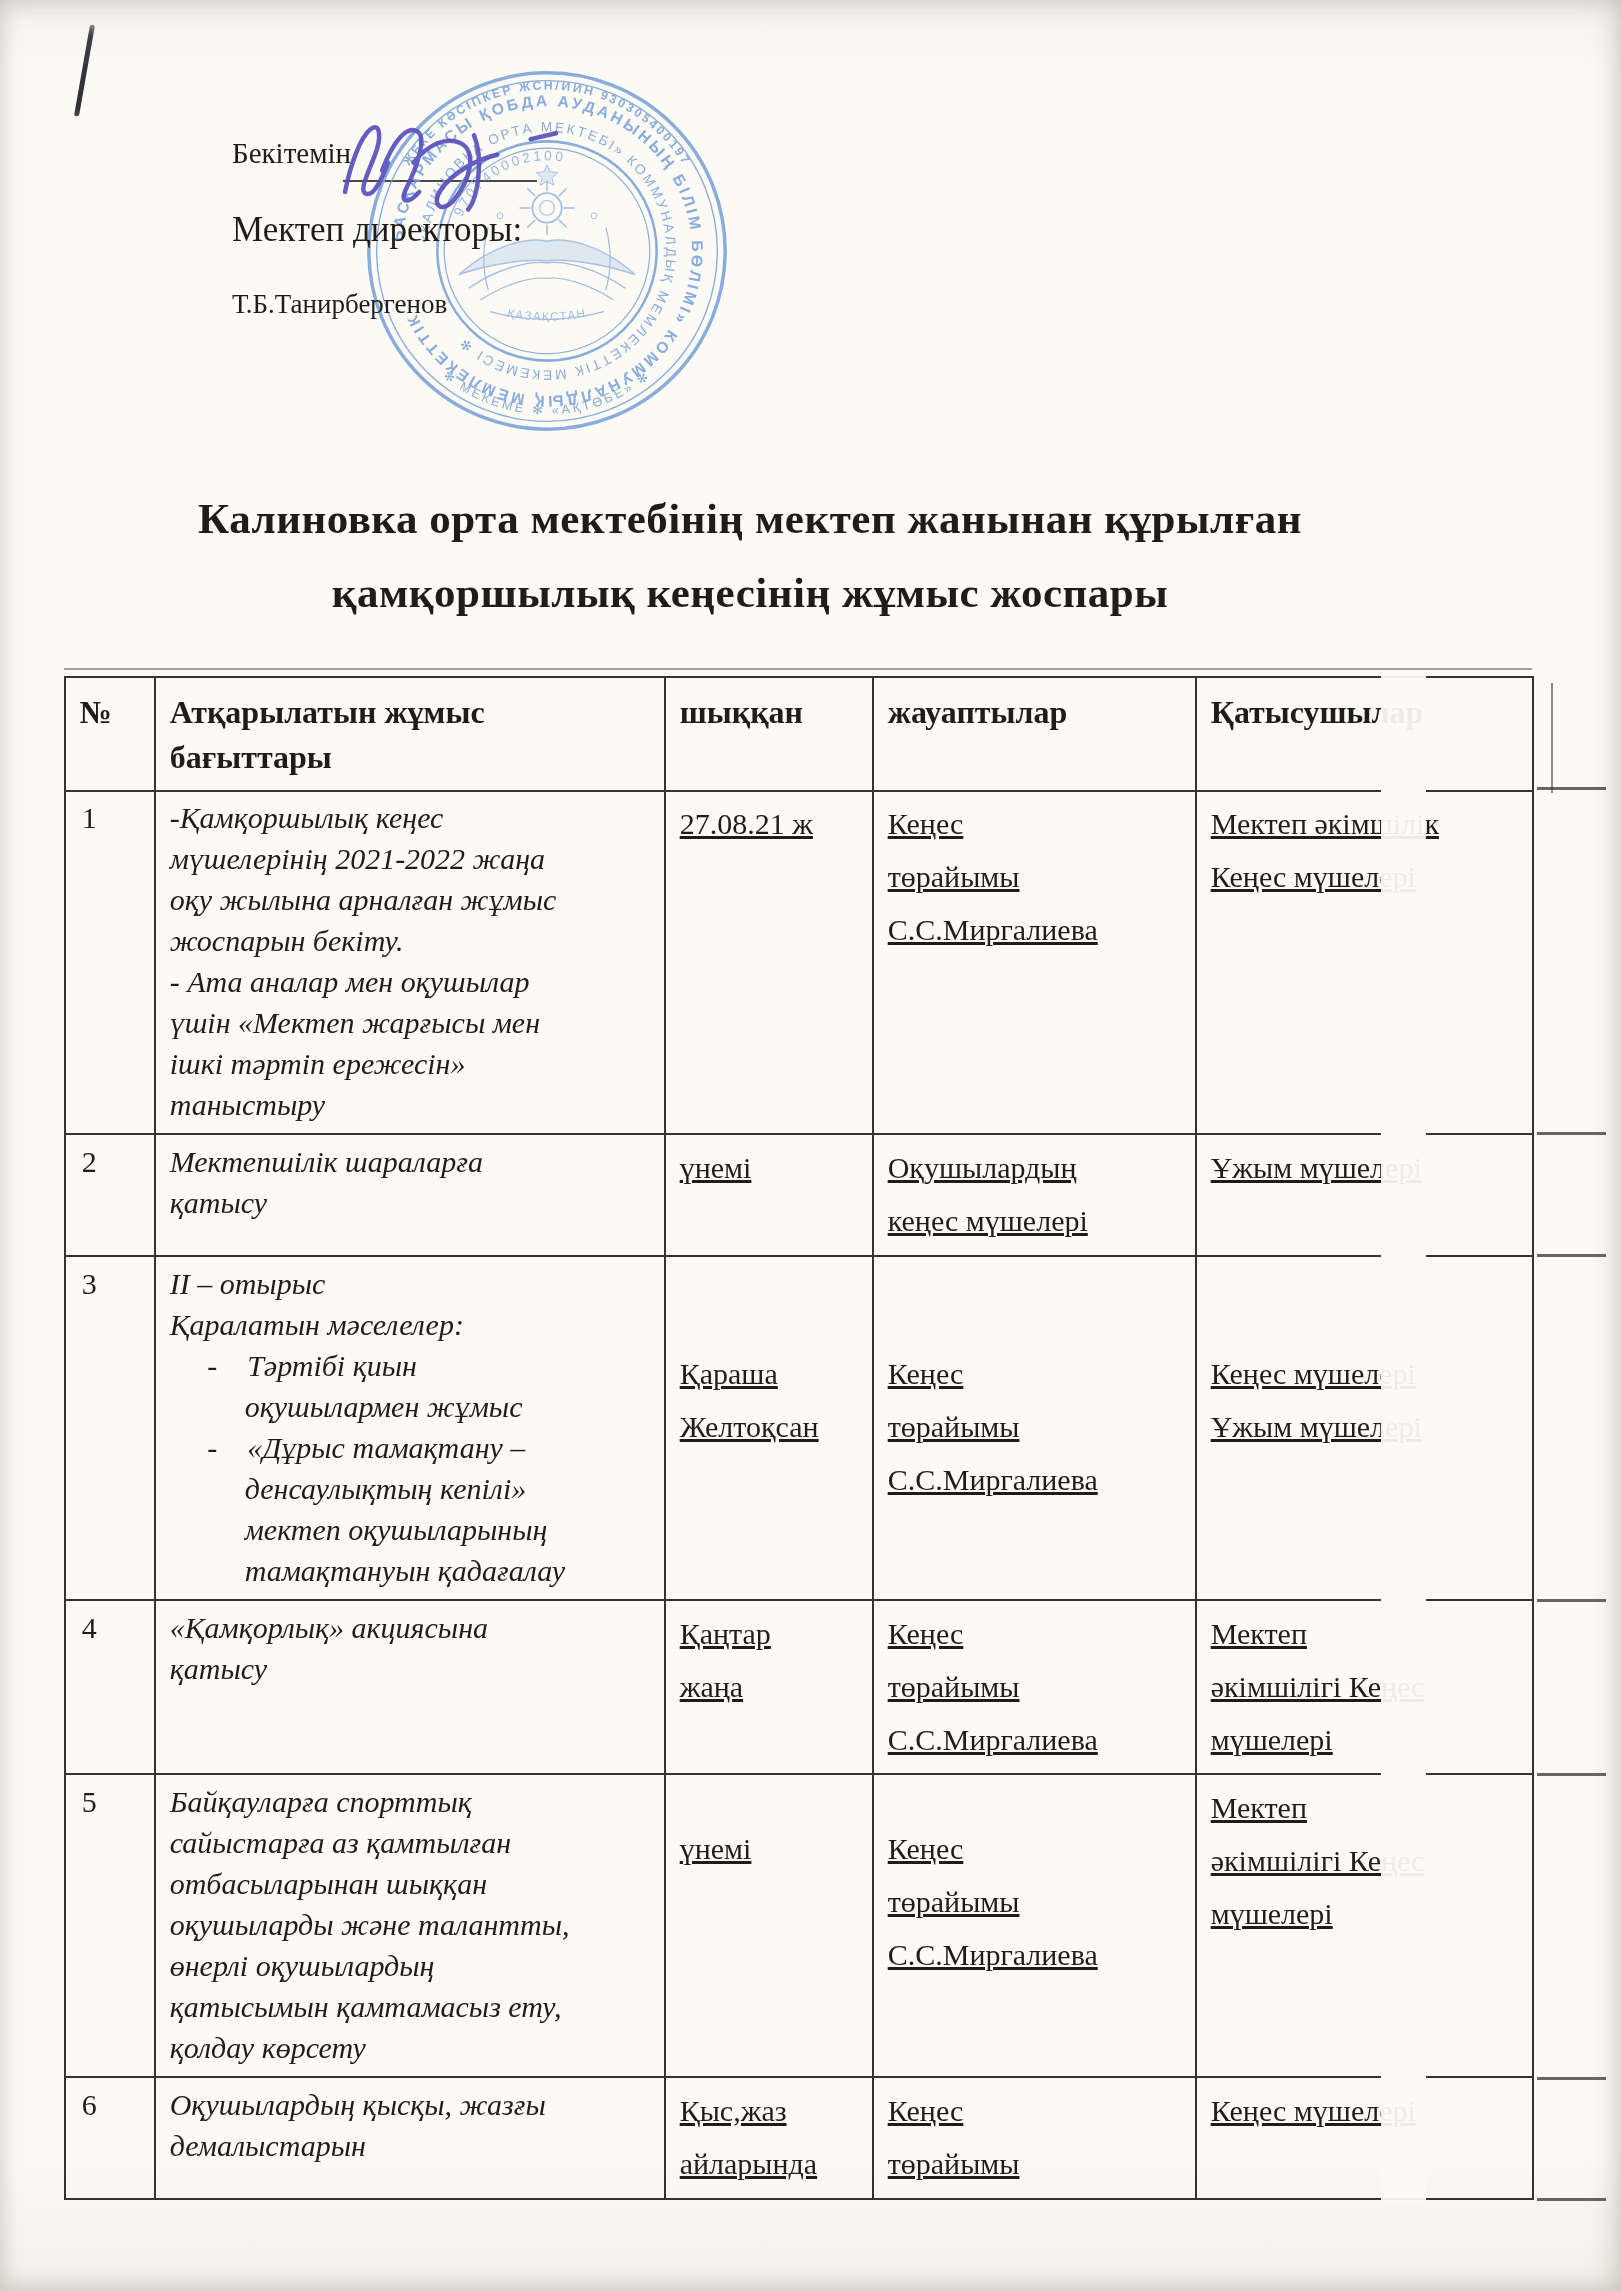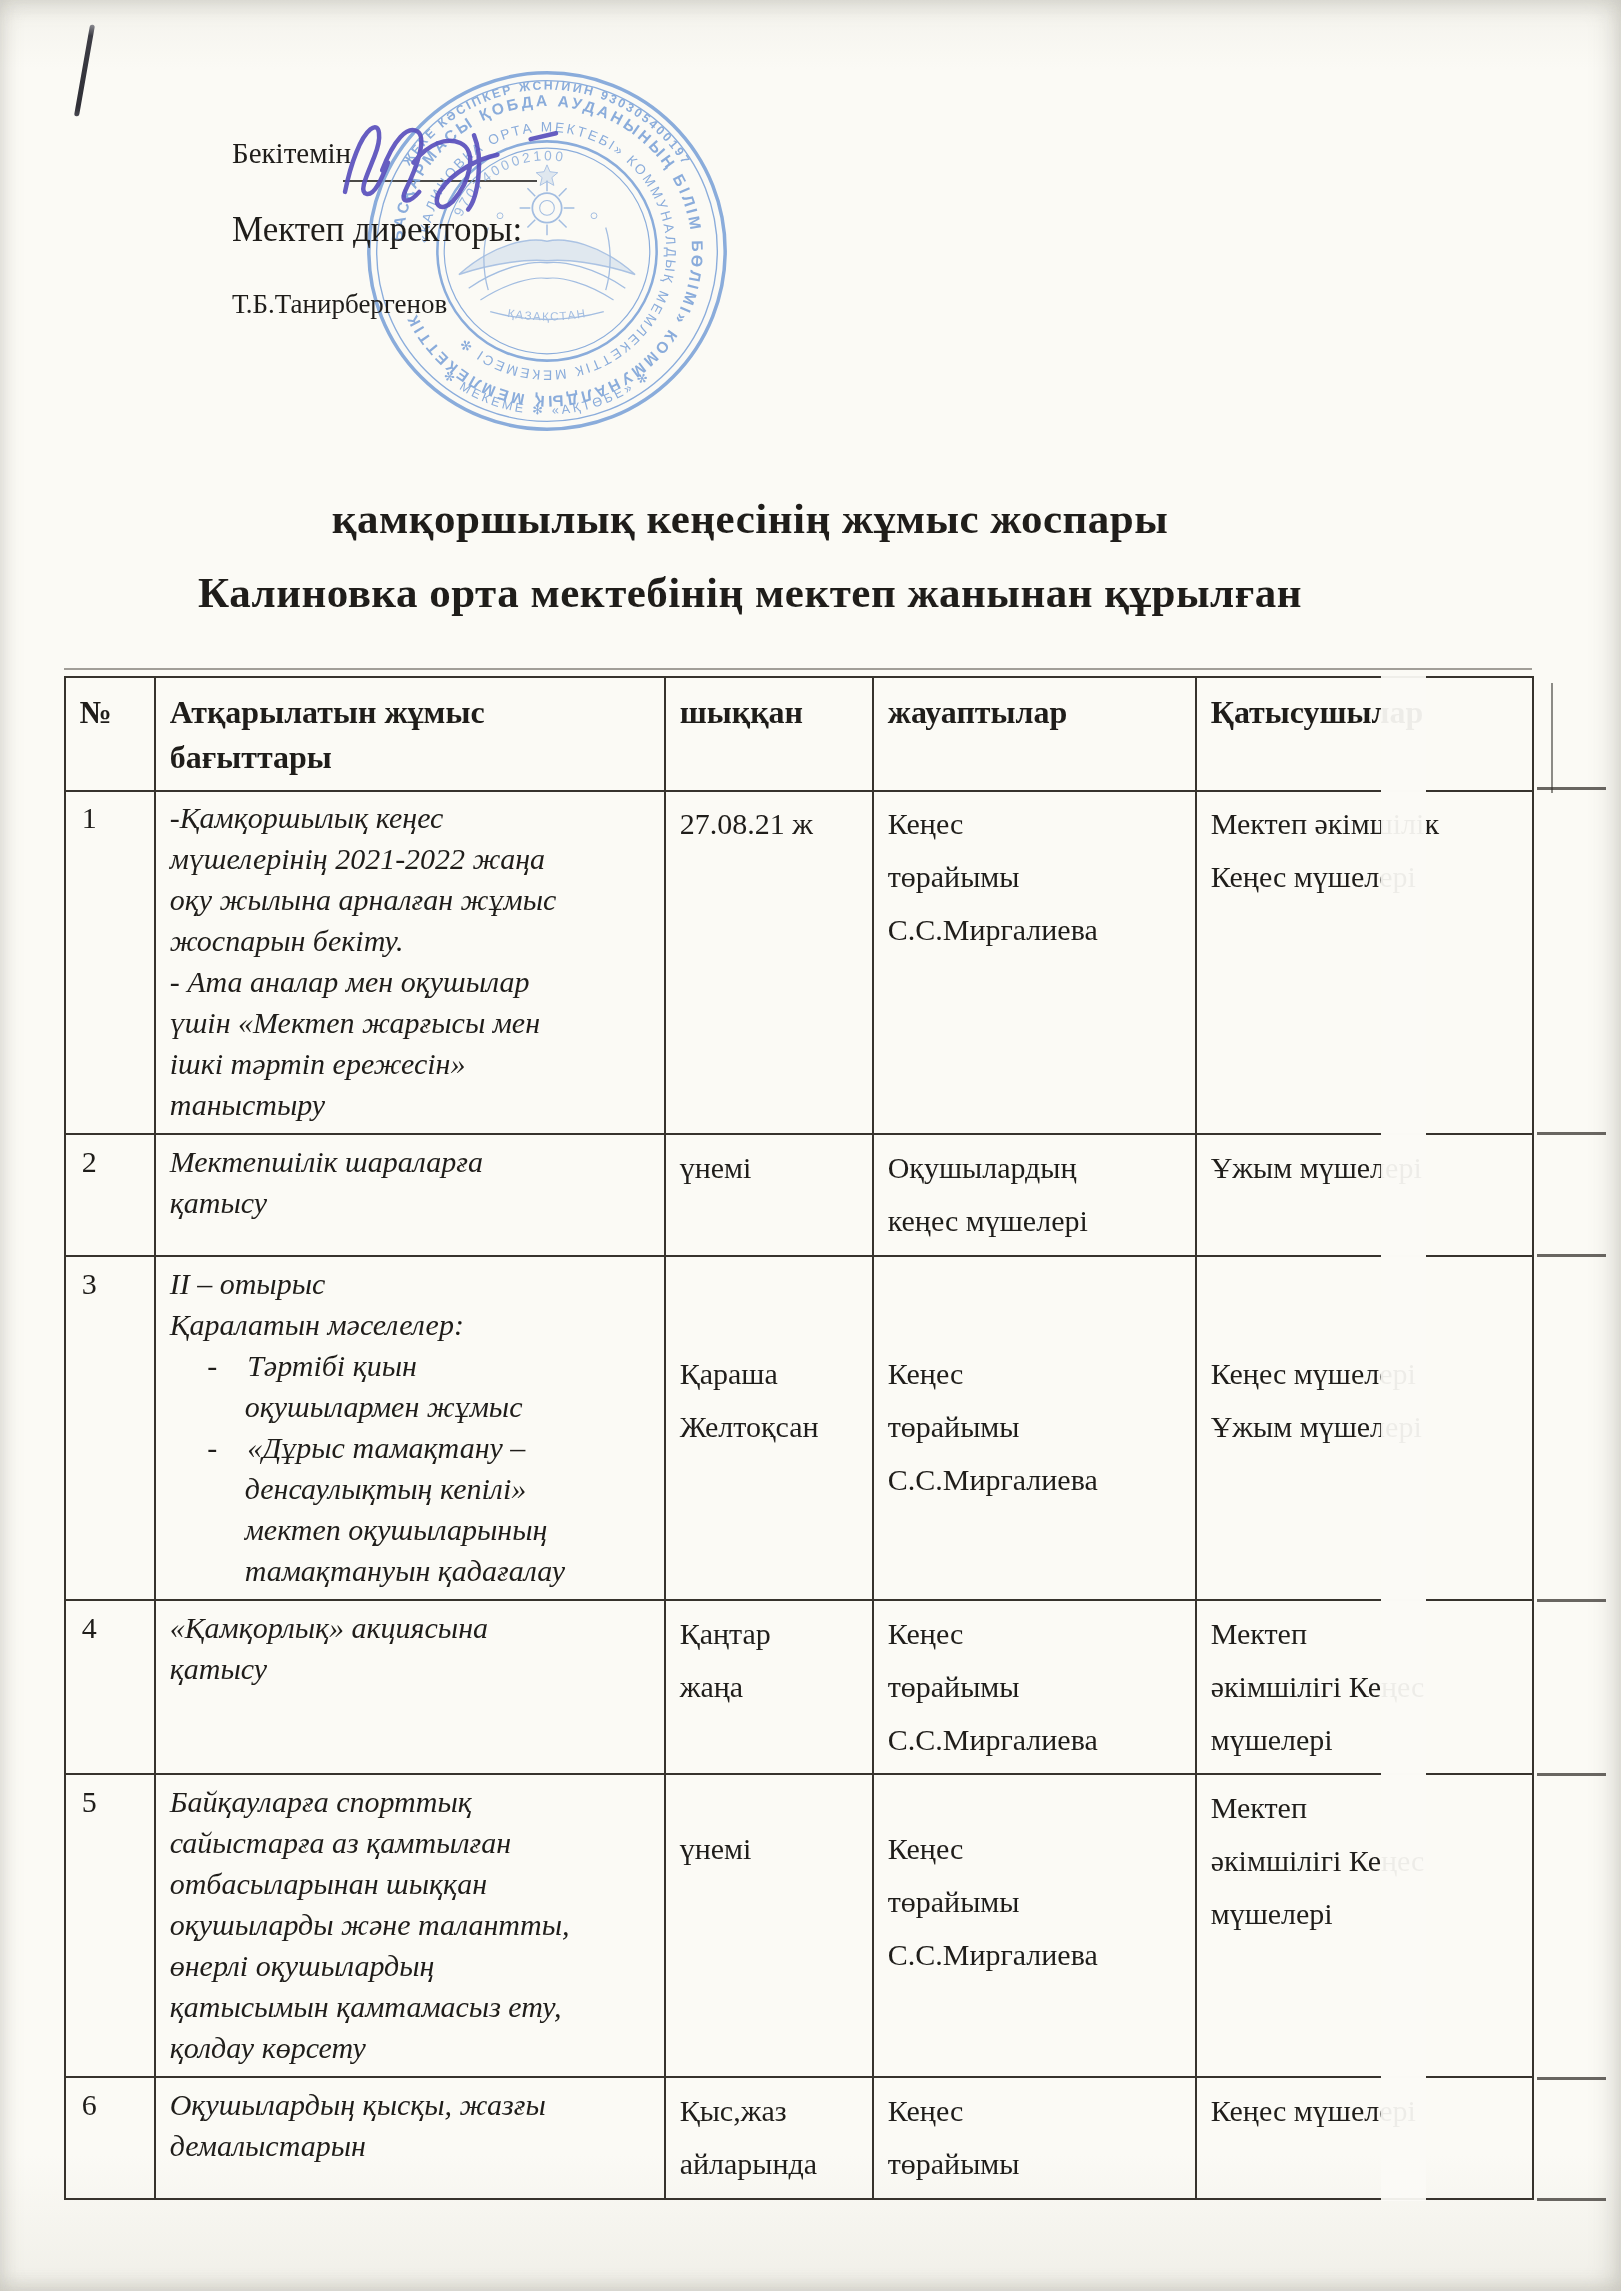--- a/index.html
+++ b/index.html
@@ -57,21 +57,21 @@
   
   table.plan{position:absolute;left:64px;top:676px;width:1468px;border-collapse:collapse;table-layout:fixed;}
   .plan td,.plan th{
     border:2.5px solid var(--table-border);
     vertical-align:top;white-space:pre-wrap;position:relative;
     font-size:30px;color:var(--ink);
   }
   .plan th{font-size:32px;font-weight:bold;line-height:45px;padding:11.8px 11.8px 9.8px 13.7px;text-align:left;}
   .plan td.num{padding:5.9px 5.9px 3.9px 15.7px;line-height:41px;}
   .plan td.work{padding:5.9px 11.8px 7.8px 13.7px;line-height:41px;font-style:italic;}
-  .plan td.time,.plan td.resp,.plan td.part{padding:5.9px 11.8px 7.8px 13.7px;line-height:53px;}
+  .plan td.time,.plan td.resp,.plan td.part{padding:5.9px 11.8px 7.8px 13.7px;line-height:53px;text-decoration:underline;}
   .plan tr.r2 td{height:118px;}
   .plan tr.r4 td{height:174px;}
   .plan tr.r6 td{height:120px;}
   .plan .pt-lg{padding-top:90px !important;margin-top:47px;}
   .plan .pt-md{padding-top:47px !important;}
   .band{position:absolute;top:-2.9px;bottom:-2.9px;left:184px;width:45px;
     background:var(--paper);opacity:.94;pointer-events:none;}
 </style>
 </head>
 <body>
@@ -144,22 +144,22 @@
       <circle cx="48" cy="-36" r="3" stroke-width="1"></circle>
 
       <path stroke-width="1.4" d="M -58 62 Q 0 78 58 62"></path>
       <text font-size="12" letter-spacing="1.5" stroke="none">
         <textPath href="#ribbonArc" startOffset="50%" text-anchor="middle">ҚАЗАҚСТАН</textPath>
       </text>
     </g>
   </svg>
 
   <div class="doc-title">
+    <div>Калиновка орта мектебінің мектеп жанынан құрылған</div>
     <div>қамқоршылық кеңесінің жұмыс жоспары</div>
-    <div>Калиновка орта мектебінің мектеп жанынан құрылған</div>
   </div>
 
   <table class="plan" id="plan-table">
     <colgroup>
       <col style="width:90px">
         <col style="width:510px">
         <col style="width:208px">
         <col style="width:323px">
         <col style="width:337px">
     </colgroup>

